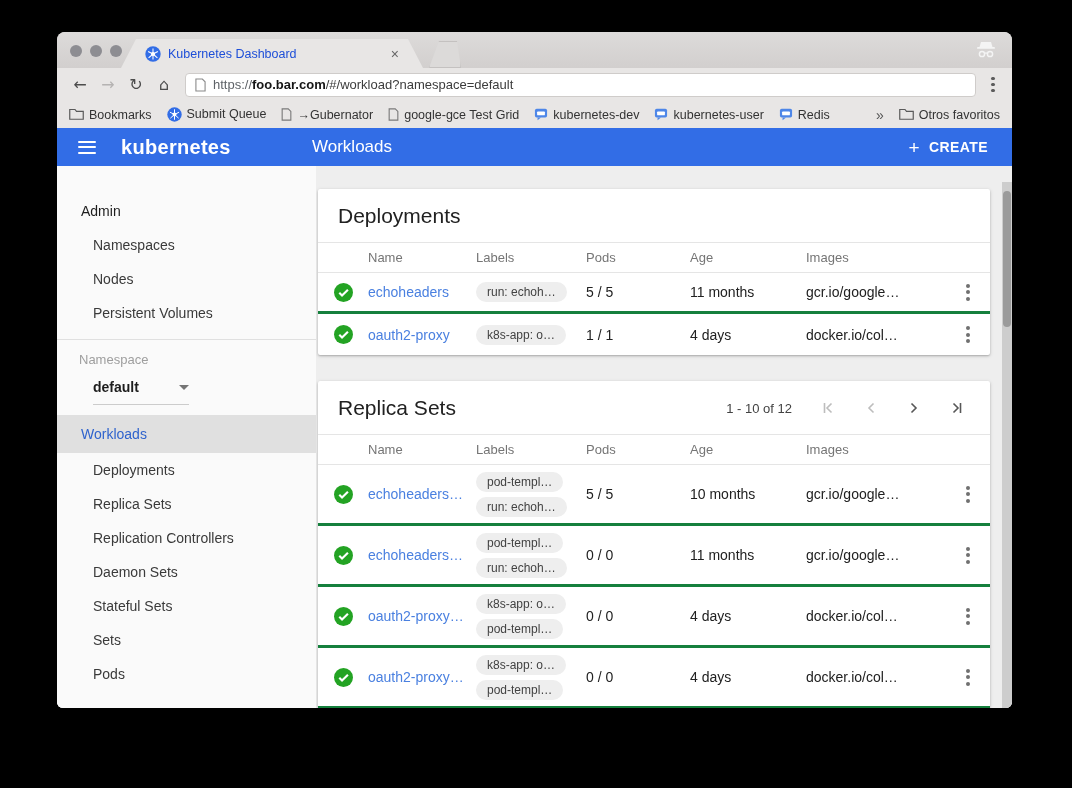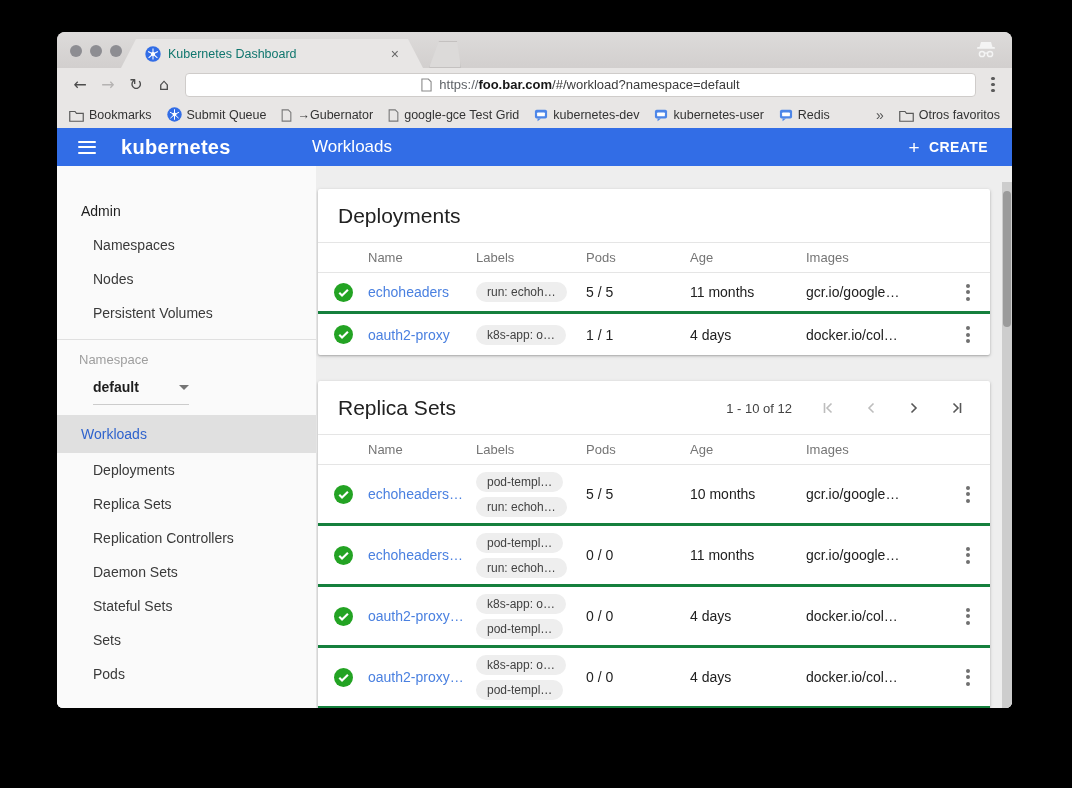--- a/index.html
+++ b/index.html
@@ -11,47 +11,47 @@
     box-shadow:0 20px 60px rgba(0,0,0,.55); display:flex; flex-direction:column; }
 
   
   .tabstrip { height:36px; flex:0 0 auto; position:relative;
     background:linear-gradient(#dddbda,#d2cfce); }
   .traffic { position:absolute; left:13px; top:13px; display:flex; gap:8px; }
   .traffic span { width:12px; height:12px; border-radius:50%; background:#8d8d92; }
   .tab { position:absolute; left:64px; top:7px; width:302px; height:29px;
     background:#e8e6e5; clip-path:polygon(15px 0, calc(100% - 15px) 0, 100% 29px, 0 29px);
     display:flex; align-items:center; padding:0 24px; gap:7px; }
-  .tab-title { font-size:12.5px; color:#0f766e; white-space:nowrap; overflow:hidden; flex:1; }
+  .tab-title { font-size:12.5px; color:#1d4ed8; white-space:nowrap; overflow:hidden; flex:1; }
   .tab-close { font-size:14px; color:#666; line-height:1; }
   .newtab { position:absolute; left:372px; top:9px; width:32px; height:27px;
     background:#dcdad9; clip-path:polygon(10px 0, calc(100% - 4px) 0, 100% 27px, 0 27px);
     border:1px solid #c4c1c0; }
   .incog { position:absolute; right:14px; top:8px; }
 
   
   .toolbar { height:33px; flex:0 0 auto; background:#e8e6e5; display:flex;
     align-items:center; padding:0 10px; gap:2px; }
   .navbtn { width:26px; text-align:center; font-family:"DejaVu Sans",sans-serif;
     font-size:16px; color:#4c4c4c; }
   .navbtn.disabled { color:#b5b3b2; }
   .urlfield { flex:1; height:24px; margin:0 6px; background:#fff; border:1px solid #cfccca;
     border-radius:4px; display:flex; align-items:center; padding:0 9px; gap:7px;
-    font-size:13px; white-space:nowrap; overflow:hidden;justify-content:center; }
+    font-size:13px; white-space:nowrap; overflow:hidden; }
   .url-scheme { color:#5f6368; }
   .url-host { color:#161616; font-weight:bold; }
   .url-path { color:#3c3c3c; }
   .menudots { width:18px; display:flex; flex-direction:column; align-items:center; gap:2.5px; }
   .menudots i { width:3.5px; height:3.5px; border-radius:50%; background:#5c5c5c; }
 
   
   .bookmarks { height:27px; flex:0 0 auto; background:#e8e6e5; display:flex;
     align-items:center; padding:0 12px; gap:15px; font-size:12.5px; color:#333;
     white-space:nowrap; }
-  .bm { display:flex; align-items:flex-end; gap:5px; }
+  .bm { display:flex; align-items:flex-start; gap:5px; }
   .bm svg { flex:0 0 auto; }
   .bm-overflow { margin-left:auto; color:#555; font-size:14px; }
 
   
   .page { flex:1; display:flex; flex-direction:column; background:#eeeeee;
     position:relative; overflow:hidden; }
   .appbar { height:38px; flex:0 0 auto; background:#326de6; color:#fff;
     display:flex; align-items:center; position:relative; }
   .hamburger { margin-left:21px; width:18px; display:flex; flex-direction:column; gap:3.5px; }
   .hamburger i { height:2px; background:#fff; border-radius:1px; }

